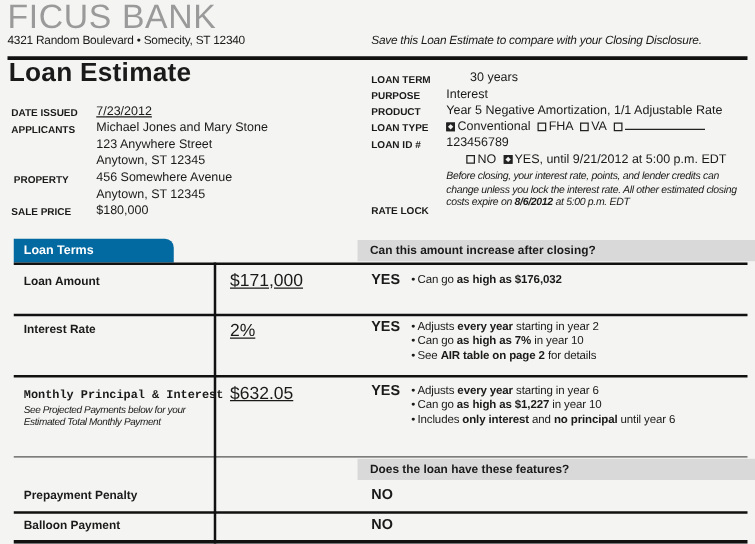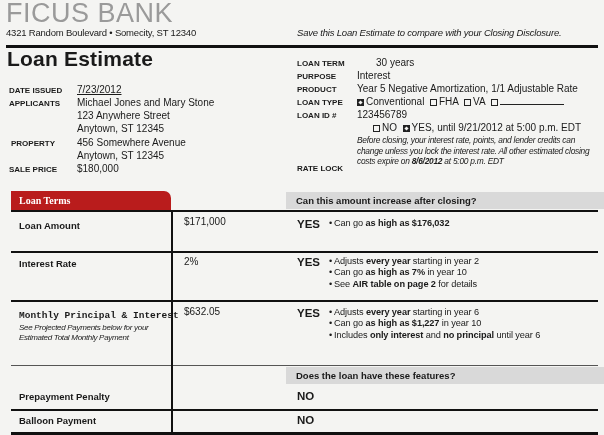--- a/index.html
+++ b/index.html
@@ -38,35 +38,35 @@
   }
   .cb.checked { background: #222; }
   .cb.checked::after {
     content: ""; position: absolute; left: 1px; top: 1px; width: 3px; height: 3px;
     background: #f4f4f2; transform: rotate(45deg);
   }
   .blank-line { display: inline-block; width: 64px; border-bottom: 1px solid #222; height: 8px; vertical-align: 0; }
 
   
   .lt-tab {
-    left: 11px; top: 191px; width: 160px; height: 19px;
-    background: #b91c1c; color: #fff; border-top-right-radius: 7px;
-    font-size: 10px; font-weight: bold; line-height: 19px; padding-left: 8px; box-sizing: border-box; font-family: Liberation Serif, serif;
+    left: 11px; top: 191px; width: 128px; height: 19px;
+    background: #0369a1; color: #fff; border-top-right-radius: 7px;
+    font-size: 10px; font-weight: bold; line-height: 19px; padding-left: 8px; box-sizing: border-box;
   }
   .q-band {
     left: 286px; top: 192px; width: 332px; height: 17px;
     background: #d9d9d9; font-size: 9.5px; font-weight: bold; line-height: 17px;
     padding-left: 10px; box-sizing: border-box;
   }
   .hline { position: absolute; background: #111; }
   .vline { position: absolute; background: #111; width: 2px; }
 
   .row-label { font-size: 9.5px; font-weight: bold; white-space: nowrap; }
   .row-sub { font-size: 8px; font-style: italic; line-height: 10px; letter-spacing: -0.3px; }
-  .row-value { font-size: 10px; white-space: nowrap; }
+  .row-value { font-size: 14px; white-space: nowrap; text-decoration: underline; }
   .yesno { font-size: 11.5px; font-weight: bold; }
   .bullets { font-size: 9.2px; line-height: 11.3px; white-space: nowrap; letter-spacing: -0.1px; }
   .bullets b { font-weight: bold; }
   .bullets .dot { display: inline-block; width: 5px; }
 </style>
 </head>
 <body>
 
 <div class="abs bank-name">FICUS BANK</div>
 <div class="abs bank-addr">4321 Random Boulevard  •  Somecity, ST 12340</div>

